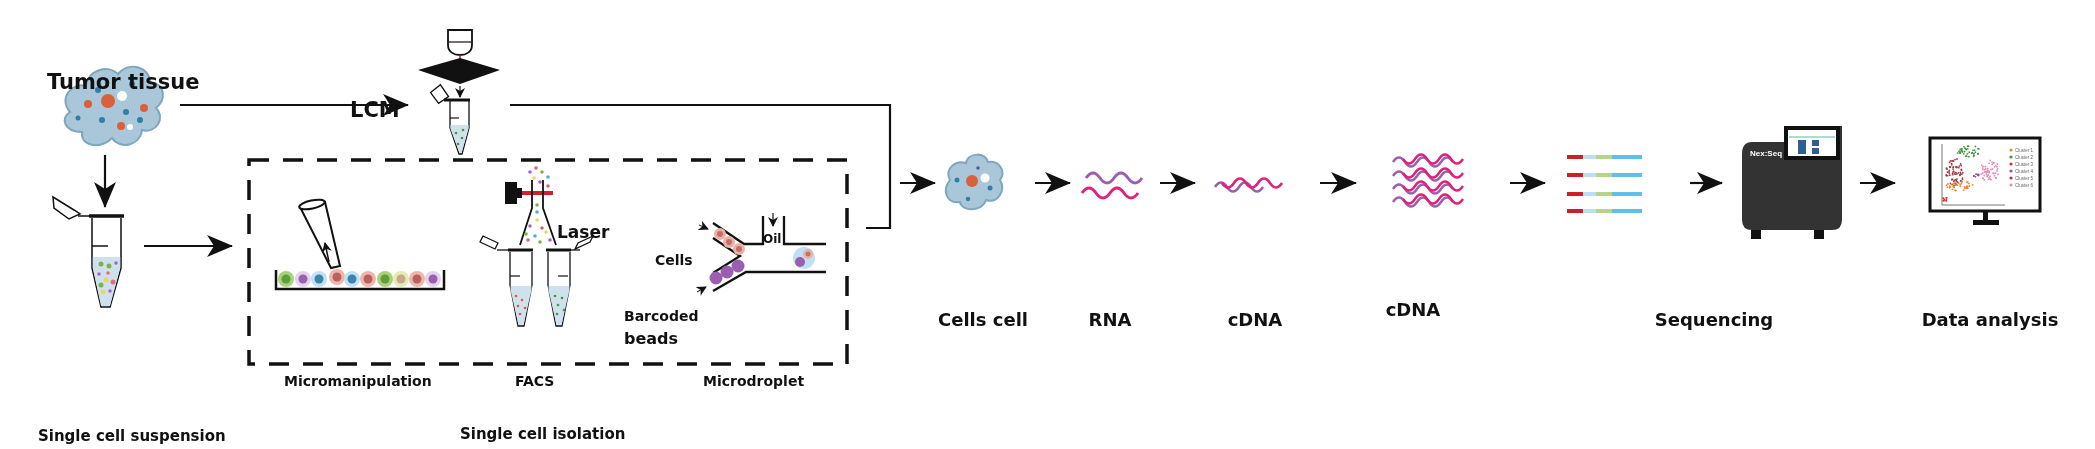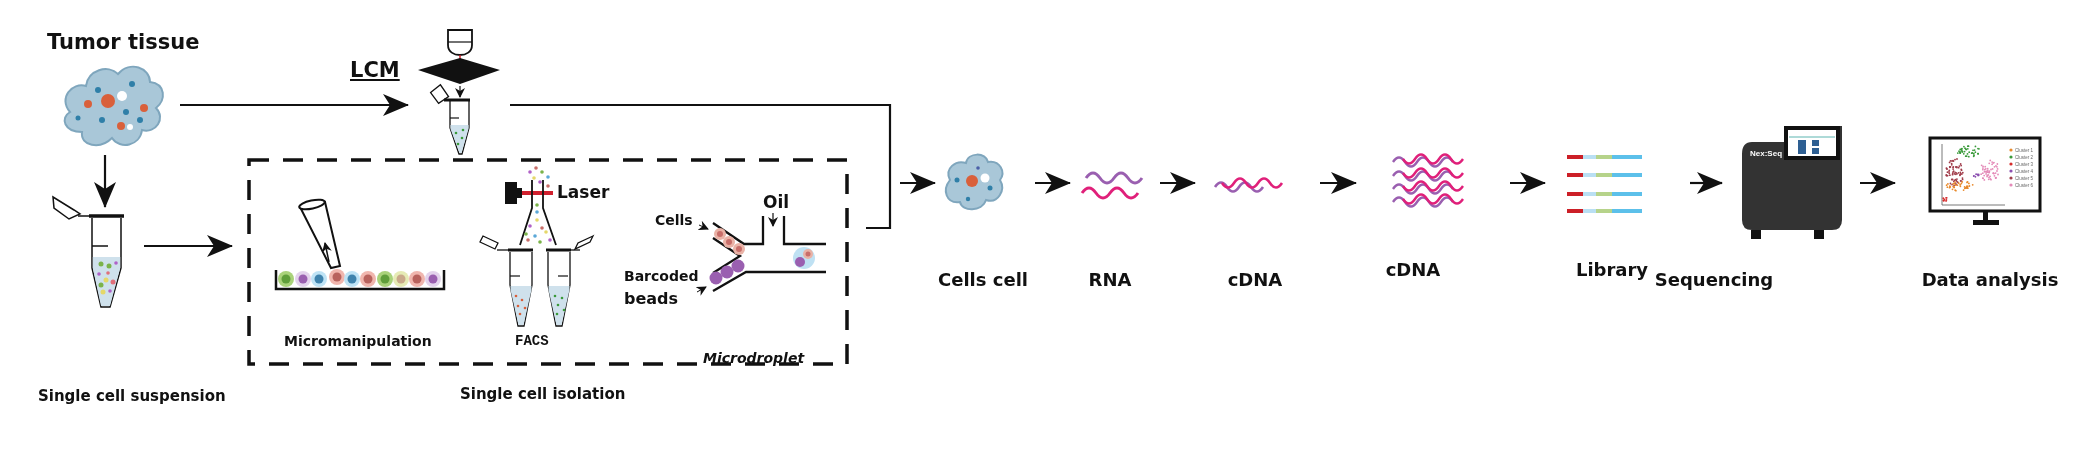--- a/index.html
+++ b/index.html
@@ -1,18 +1,18 @@
 <!DOCTYPE html>
 <html><head>
 <meta charset="utf-8">
 <style>
   html, body { margin:0; padding:0; background:#ffffff; }
   body { width:2095px; height:449px; position:relative; overflow:hidden;
          font-family:"DejaVu Sans", sans-serif; color:#111; }
-  .lbl { position:absolute; font-weight:bold; white-space:nowrap; text-align:center; }
+  .lbl { position:absolute; font-weight:bold; white-space:nowrap; text-align:center;margin-top:40px; }
   .lbl-lg { font-size:21px; }
   .lbl-md { font-size:18px; }
   .lbl-sm { font-size:15px;text-align:center; }
   svg.canvas { position:absolute; left:0; top:0; }
 </style>
 </head>
 <body>
 
 <svg class="canvas" width="2095" height="449" viewBox="0 0 2095 449">
   <defs>
@@ -503,48 +503,47 @@
         <text x="2015" y="179.8" font-size="4.5" fill="#666" font-family="Liberation Sans, sans-serif">Cluster 5</text>
         <circle cx="2011" cy="185" r="1.6" fill="#e48ab8"></circle>
         <text x="2015" y="186.8" font-size="4.5" fill="#666" font-family="Liberation Sans, sans-serif">Cluster 6</text>
       </g>
     <rect x="1983" y="211" width="5" height="10" fill="#111"></rect>
     <rect x="1973" y="220" width="26" height="5" fill="#111"></rect>
   </g>
 </svg>
 
 <div class="lbl lbl-lg" style="left:47px; top:30px;">Tumor tissue</div>
-<div class="lbl lbl-lg" style="left:350px; top:58px;text-decoration:underline;">LCM</div>
+<div class="lbl lbl-lg" style="left:350px; top:58px;">LCM</div>
 <div class="lbl lbl-sm" style="left:38px; top:387px;">Single cell suspension</div>
 <div class="lbl lbl-sm" style="left:460px; top:385px;">Single cell isolation</div>
 
 <div class="lbl" style="left:284px; top:333px; font-size:14px;">Micromanipulation</div>
-<div class="lbl" style="left:515px; top:333px; font-size:14px;font-family:Liberation Mono, monospace;">FACS</div>
+<div class="lbl" style="left:515px; top:333px; font-size:14px;">FACS</div>
 <div class="lbl" style="left:557px; top:182px; font-size:17px;">Laser</div>
-<div class="lbl" style="left:703px; top:350px; font-size:14px;font-style:italic;">Microdroplet</div>
-<div class="lbl" style="left:763px; top:192px; font-size:17px;">Oil</div>
+<div class="lbl" style="left:703px; top:333px; font-size:14px;">Microdroplet</div>
+<div class="lbl" style="left:763px; top:192px; font-size:12px;">Oil</div>
 <div class="lbl" style="left:655px; top:212px; font-size:14px;">Cells</div>
 <div class="lbl" style="left:624px; top:268px; font-size:14px; text-align:left;">Barcoded</div>
 <div class="lbl" style="left:624px; top:289px; font-size:16px; text-align:left;">beads</div>
 
 <div id="step-labels">
     <div class="lbl lbl-md" style="left: 893px; width: 180px; top: 269px; line-height: 21px;">
       <div>Cells cell</div>
     </div>
     <div class="lbl lbl-md" style="left: 1020px; width: 180px; top: 269px; line-height: 21px;">
       <div>RNA</div>
     </div>
     <div class="lbl lbl-md" style="left: 1165px; width: 180px; top: 269px; line-height: 21px;">
       <div>cDNA</div>
     </div>
     <div class="lbl lbl-md" style="left: 1323px; width: 180px; top: 259px; line-height: 21px;">
       <div>cDNA</div>
     </div>
     <div class="lbl lbl-md" style="left: 1522px; width: 180px; top: 259px; line-height: 21px;">
-      <div>Library</div>
     </div>
     <div class="lbl lbl-md" style="left: 1624px; width: 180px; top: 269px; line-height: 21px;">
       <div>Sequencing</div>
     </div>
     <div class="lbl lbl-md" style="left: 1900px; width: 180px; top: 269px; line-height: 21px;">
       <div>Data analysis</div>
     </div>
   </div>
 
 </body></html>

